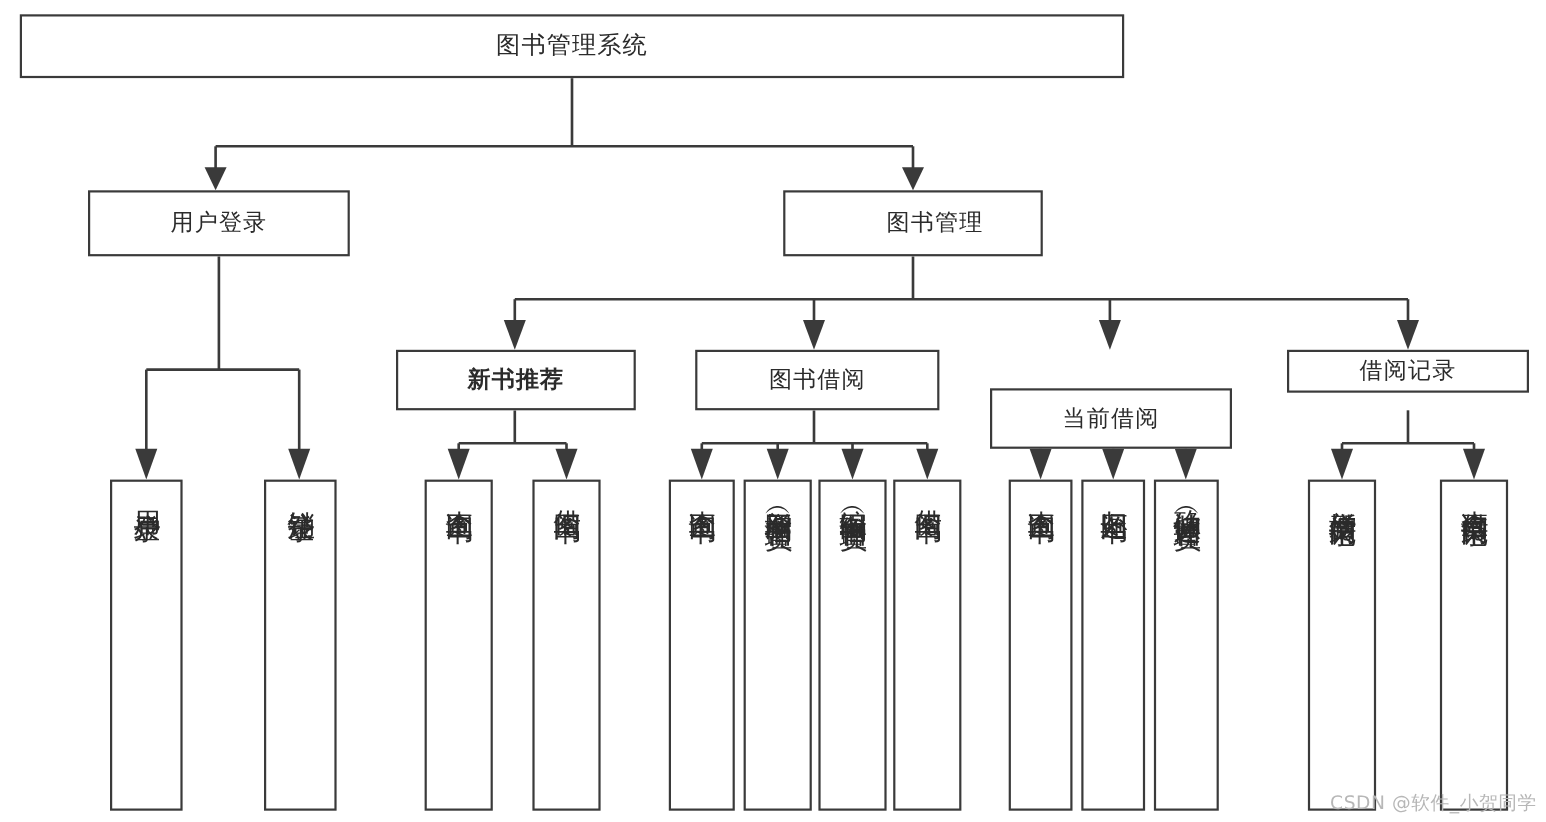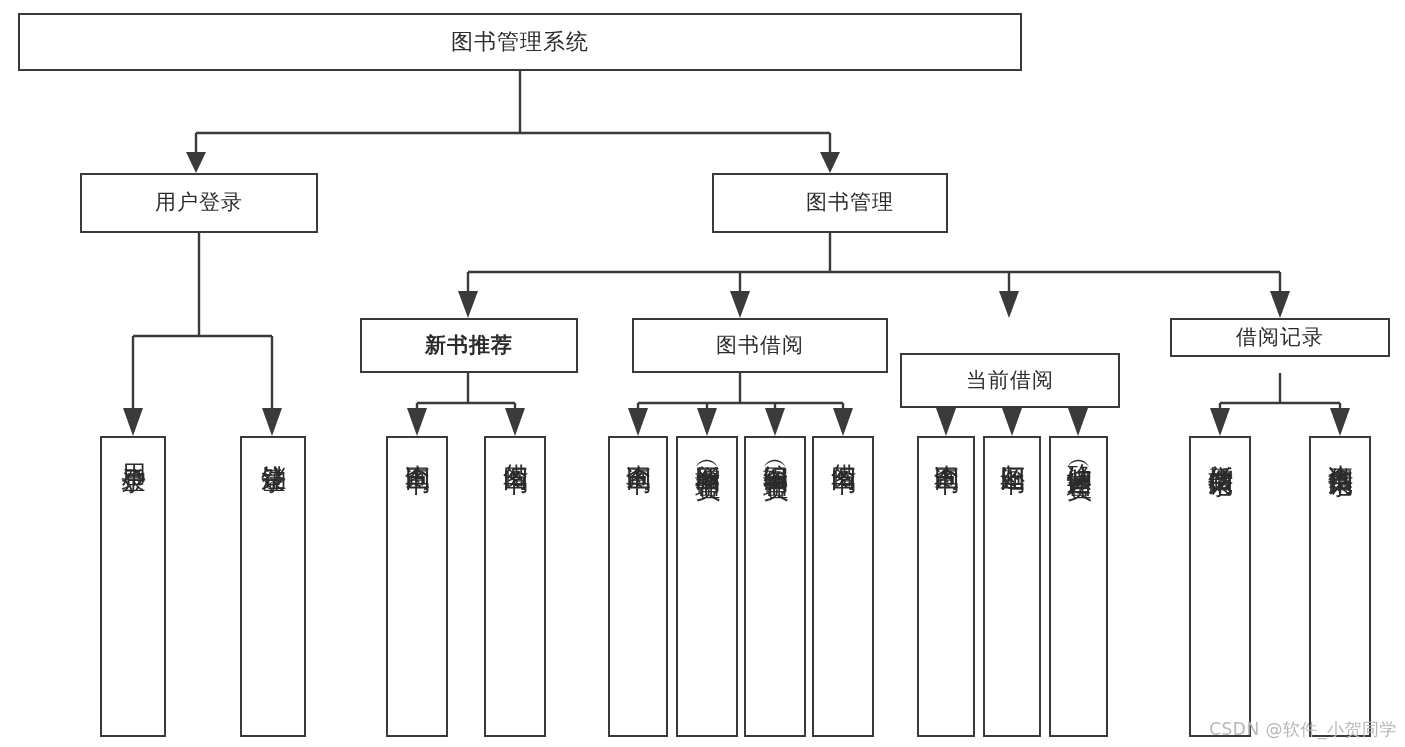--- a/index.html
+++ b/index.html
@@ -150,21 +150,21 @@
   <div class="node node-h" style="left:80px; top:173px; width:238px; height:60px;">
     <span class="label">用户登录</span>
   </div>
   <div class="node node-h" style="left:712px; top:173px; width:236px; height:60px;padding-left:40px;">
     <span class="label">图书管理</span>
   </div>
 
   <div class="node node-h" style="left:360px; top:318px; width:218px; height:55px;font-weight:bold;">
     <span class="label">新书推荐</span>
   </div>
-  <div class="node node-h" style="left:632px; top:318px; width:256px; height:55px;">
+  <div class="node node-h" style="left:632px; top:318px; width:222px; height:55px;">
     <span class="label">图书借阅</span>
   </div>
   <div class="node node-h" style="left:900px; top:318px; width:220px; height:55px;margin-top:35px;">
     <span class="label">当前借阅</span>
   </div>
   <div class="node node-h" style="left:1170px; top:318px; width:220px; height:39px;">
     <span class="label">借阅记录</span>
   </div>
 
   <div class="node node-v" style="left:100px; top:436px; width:66px; height:301px;">

